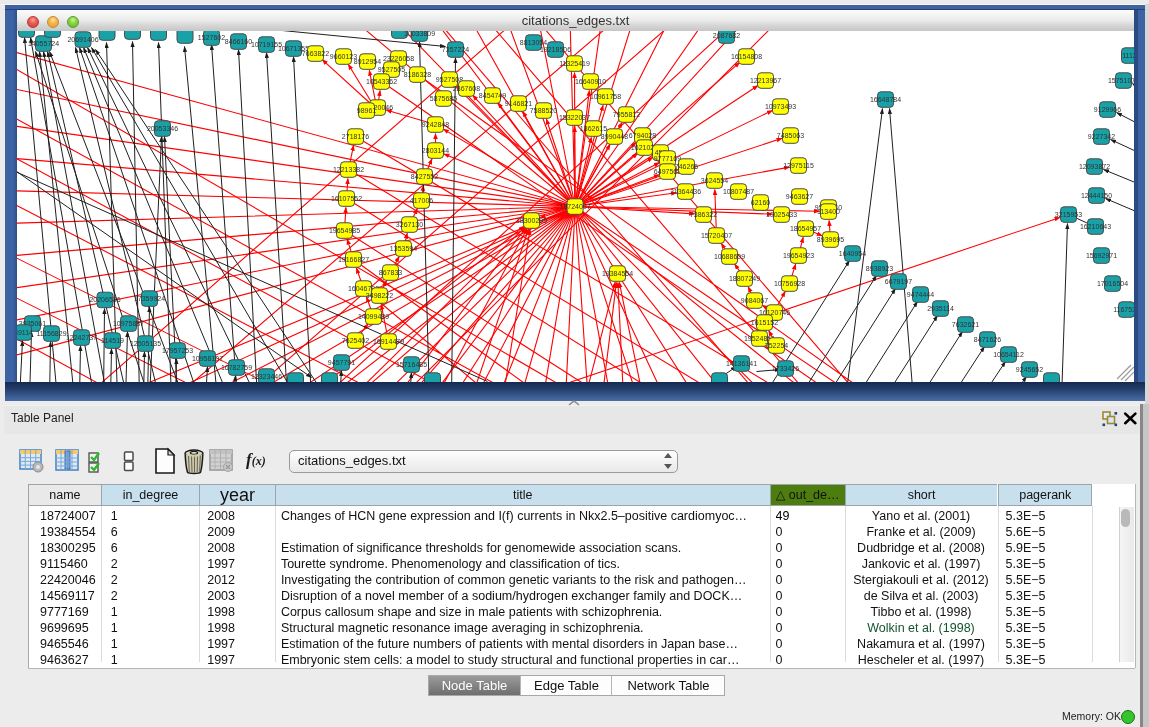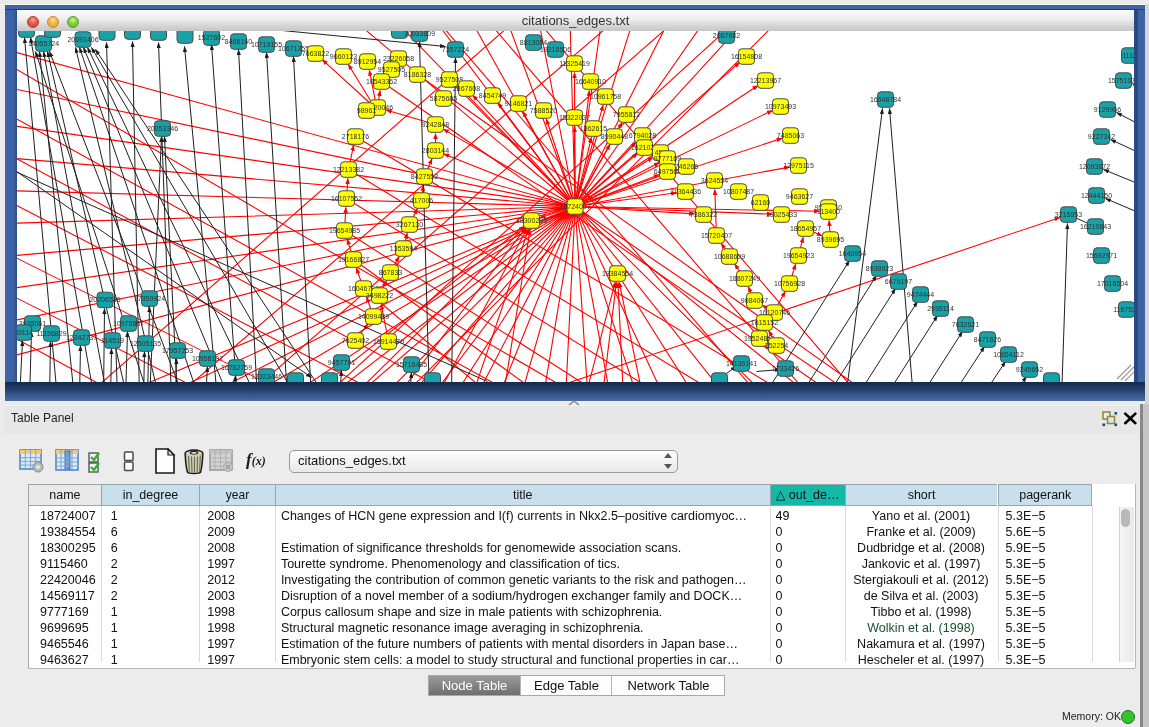--- a/index.html
+++ b/index.html
@@ -513,23 +513,23 @@
 <div style="position:absolute;left:289px;top:450px;width:387px;height:21px;background:linear-gradient(to bottom,#fefefe,#e8e8e8);border:1px solid #9a9a9a;border-radius:5px"></div>
 <div style="position:absolute;left:298px;top:450px;font-size:13px;color:#111;line-height:22px">citations_edges.txt</div>
 <svg width="10" height="16" viewBox="0 0 10 16" style="position:absolute;left:663px;top:453px">
       <path d="M5,0 L9,5 L1,5 Z" fill="#555"></path>
       <path d="M5,16 L9,11 L1,11 Z" fill="#555"></path>
     </svg>
 
 <div style="position:absolute;left:28px;top:484px;width:1107px;height:22px;background:#fff"></div>
 <div style="position:absolute;left:28px;top:484px;width:72.8px;height:22px;background:#e9e9e9;border:1px solid #9aa5ab;border-right:none;box-sizing:border-box;font-size:12.5px;color:#111;text-align:center;line-height:21px;overflow:hidden">name</div>
 <div style="position:absolute;left:100.8px;top:484px;width:98.39999999999999px;height:22px;background:#c8e0ee;border:1px solid #9aa5ab;border-right:none;box-sizing:border-box;font-size:12.5px;color:#111;text-align:center;line-height:21px;overflow:hidden">in_degree</div>
-<div style="position:absolute;left:199.2px;top:484px;width:75.69999999999999px;height:22px;background:#c8e0ee;border:1px solid #9aa5ab;border-right:none;box-sizing:border-box;font-size:12px;color:#111;text-align:center;line-height:21px;overflow:hidden">year</div>
+<div style="position:absolute;left:199.2px;top:484px;width:75.69999999999999px;height:22px;background:#c8e0ee;border:1px solid #9aa5ab;border-right:none;box-sizing:border-box;font-size:18px;color:#111;text-align:center;line-height:21px;overflow:hidden">year</div>
 <div style="position:absolute;left:274.9px;top:484px;width:494.70000000000005px;height:22px;background:#c8e0ee;border:1px solid #9aa5ab;border-right:none;box-sizing:border-box;font-size:12.5px;color:#111;text-align:center;line-height:21px;overflow:hidden">title</div>
-<div style="position:absolute;left:769.6px;top:484px;width:75.0px;height:22px;background:#14b8a6;border:1px solid #9aa5ab;border-right:none;box-sizing:border-box;font-size:12.5px;color:#111;text-align:center;line-height:21px;overflow:hidden">△ out_de…</div>
+<div style="position:absolute;left:769.6px;top:484px;width:75.0px;height:22px;background:#4d7c0f;border:1px solid #9aa5ab;border-right:none;box-sizing:border-box;font-size:12.5px;color:#111;text-align:center;line-height:21px;overflow:hidden">△ out_de…</div>
 <div style="position:absolute;left:844.6px;top:484px;width:152.89999999999998px;height:22px;background:#c8e0ee;border:1px solid #9aa5ab;border-right:none;box-sizing:border-box;font-size:12.5px;color:#111;text-align:center;line-height:21px;overflow:hidden">short</div>
 <div style="position:absolute;left:997.5px;top:484px;width:94.5px;height:22px;background:#c8e0ee;border:1px solid #9aa5ab;border-right:none;box-sizing:border-box;font-size:12.5px;color:#111;text-align:center;line-height:21px;overflow:hidden">pagerank</div>
 <div style="position:absolute;left:1091px;top:484px;width:1px;height:22px;background:#9aa5ab"></div>
 <div style="position:absolute;left:28px;top:506px;width:1107px;height:162px;background:#fff;border-left:1px solid #aaa"></div>
 <div style="position:absolute;left:100.8px;top:506px;width:1px;height:156px;background:#dcdcdc"></div>
 <div style="position:absolute;left:199.2px;top:506px;width:1px;height:156px;background:#dcdcdc"></div>
 <div style="position:absolute;left:274.9px;top:506px;width:1px;height:156px;background:#dcdcdc"></div>
 <div style="position:absolute;left:769.6px;top:506px;width:1px;height:156px;background:#dcdcdc"></div>
 <div style="position:absolute;left:844.6px;top:506px;width:1px;height:156px;background:#dcdcdc"></div>
 <div style="position:absolute;left:997.5px;top:506px;width:1px;height:156px;background:#dcdcdc"></div>

